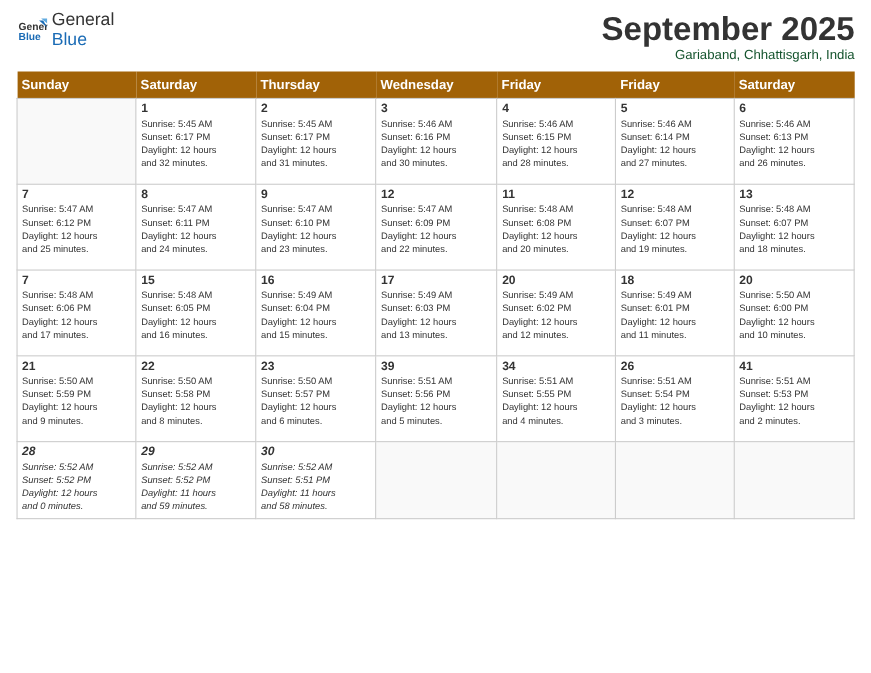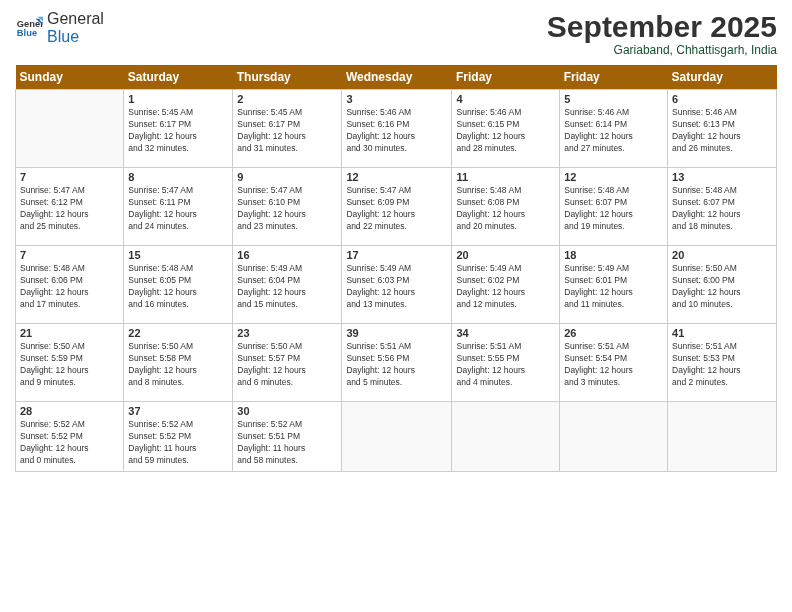--- a/index.html
+++ b/index.html
@@ -77,20 +77,21 @@
     .day-info {
       font-size: 8.5px;
       color: #333;
       line-height: 1.4;
     }
     .week-row td {
       height: 78px;
     }
     .last-row td {
       height: 70px;
+      font-style: italic;
     }
   </style>
 </head>
 <body>
 
 <div class="container">
   <div class="header-section">
     <div class="logo">
       <svg class="logo-icon" viewBox="0 0 30 30" xmlns="http://www.w3.org/2000/svg">
         <text x="2" y="14" font-size="10" font-weight="bold" fill="#333">General</text>
@@ -322,21 +323,21 @@
         </tr>
         <tr class="last-row">
           <td>
             <div class="day-number">28</div>
             <div class="day-info" style="white-space: pre-line;">Sunrise: 5:52 AM
 Sunset: 5:52 PM
 Daylight: 12 hours
 and 0 minutes.</div>
           </td>
           <td>
-            <div class="day-number">37</div>
+            <div class="day-number">29</div>
             <div class="day-info" style="white-space: pre-line;">Sunrise: 5:52 AM
 Sunset: 5:52 PM
 Daylight: 11 hours
 and 59 minutes.</div>
           </td>
           <td>
             <div class="day-number">30</div>
             <div class="day-info" style="white-space: pre-line;">Sunrise: 5:52 AM
 Sunset: 5:51 PM
 Daylight: 11 hours

